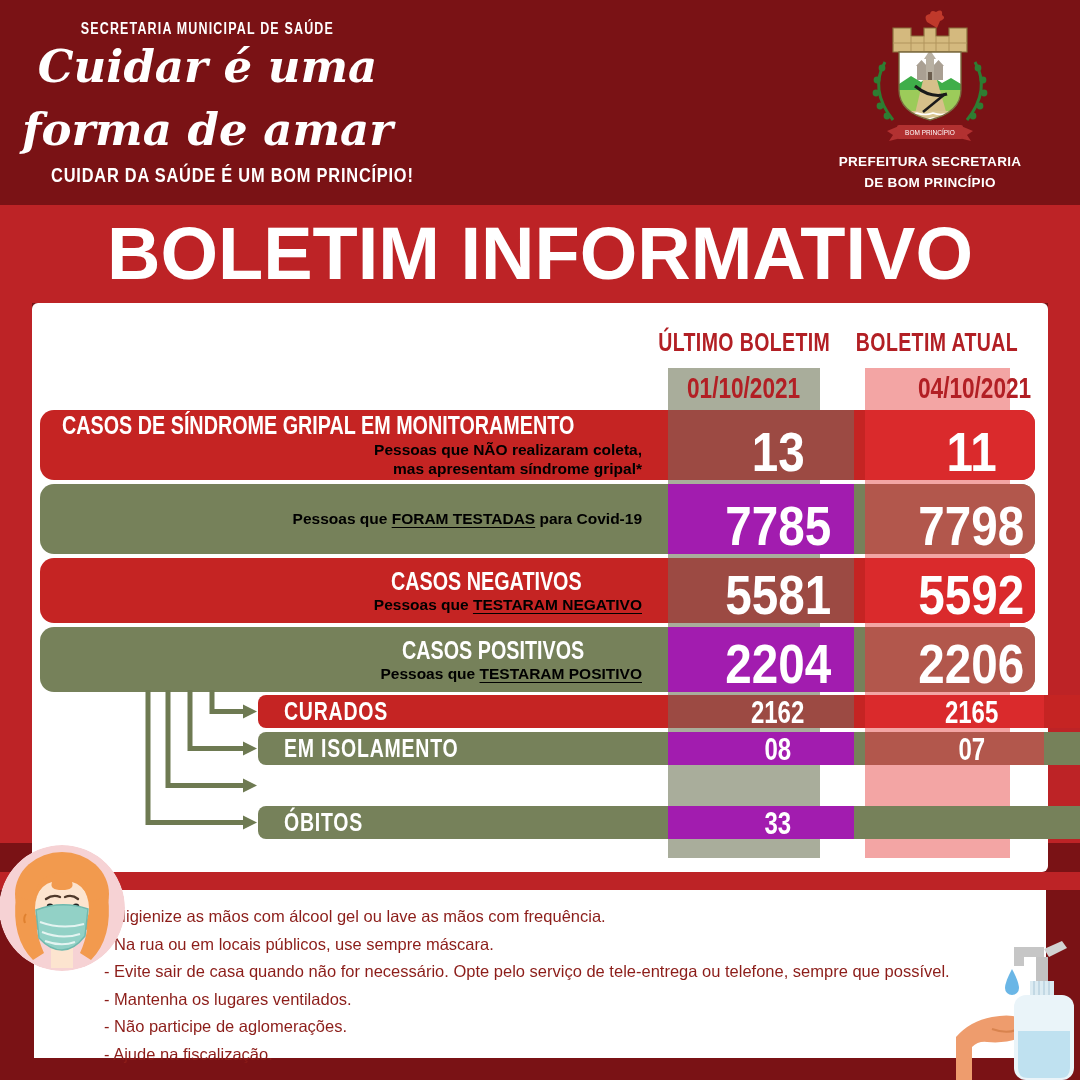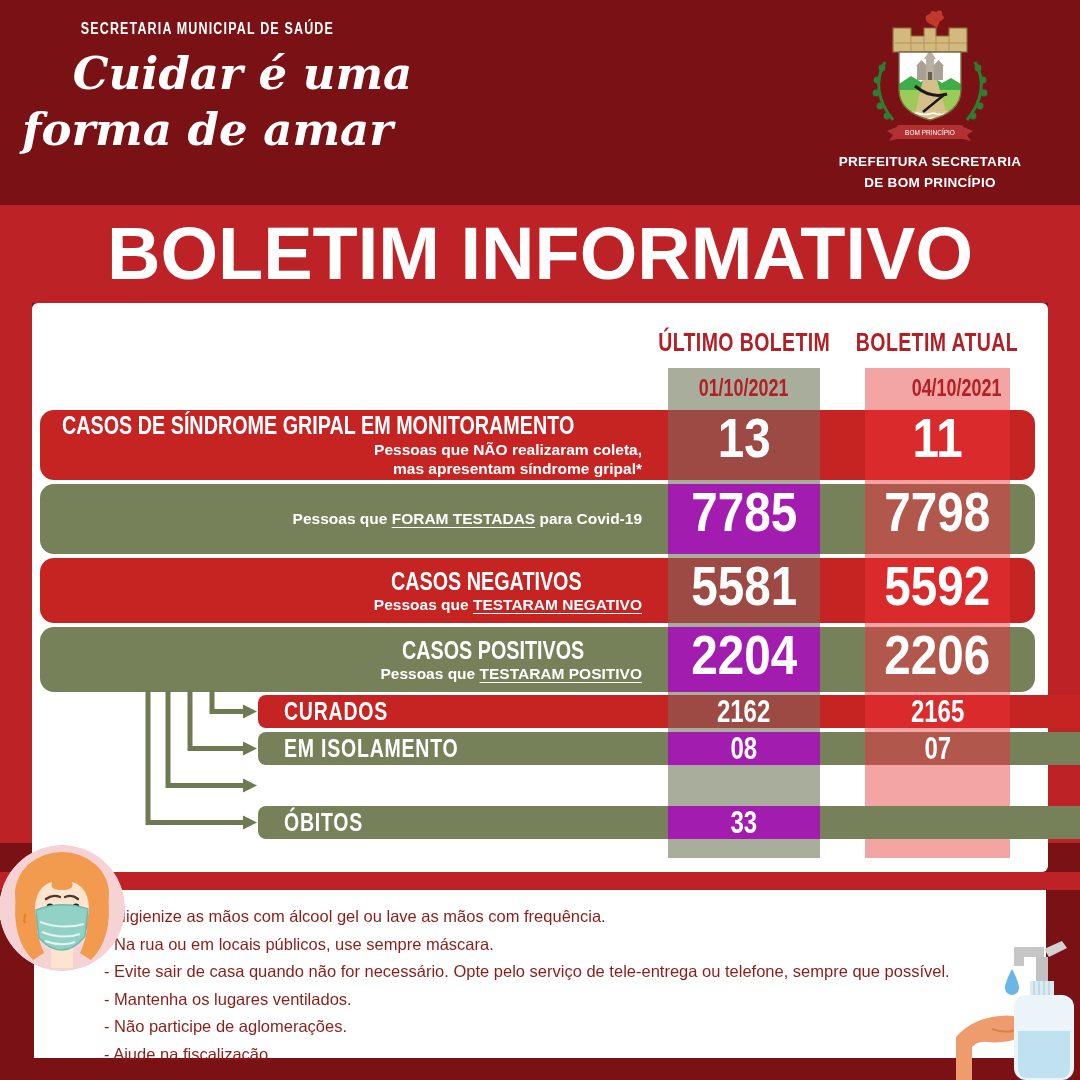--- a/index.html
+++ b/index.html
@@ -7,52 +7,52 @@
           background:#7a1215;font-family:"Liberation Sans",sans-serif;}
   .abs{position:absolute;}
   
   .sxc{display:inline-block;transform:scaleX(.78);transform-origin:50% 50%;white-space:nowrap;}
   .sxl{display:inline-block;transform:scaleX(.76);transform-origin:0 50%;white-space:nowrap;}
   .u{text-decoration:underline;text-underline-offset:3px;}
 
   
   .hdr-sec{left:0;top:20px;width:415px;text-align:center;color:#fff;font-weight:bold;font-size:16px;letter-spacing:1.5px;}
   .script{left:0;width:415px;text-align:center;color:#fff;font-family:"DejaVu Serif",serif;font-style:italic;font-weight:bold;font-size:45px;}
-  .s1{top:47px;padding-left:35px;} .s2{top:103px;}
+  .s1{top:40px;} .s2{top:103px;}
   .hdr-tag{left:0;top:163px;width:430px;text-align:center;color:#fff;font-weight:bold;font-size:21px;letter-spacing:1px;}
   .pref-text{left:825px;top:151px;width:210px;text-align:center;color:#fff;font-weight:bold;font-size:13.5px;line-height:21px;letter-spacing:.3px;}
 
   
   .title-band{left:0;top:205px;width:1080px;height:98px;background:#bd2326;text-align:center;line-height:98px;}
   .title-band span{color:#fff;font-weight:bold;font-size:74px;transform:scaleX(.72);}
   .strip{width:32px;top:303px;height:540px;background:#bd2326;}
   .strip-l{left:0;} .strip-r{left:1048px;}
   .sep-band{left:0;top:872px;width:1080px;height:18px;background:#bd2326;}
 
   
   .panel{left:32px;top:303px;width:1016px;height:569px;background:#fff;border-radius:6px;}
   .vband{top:368px;height:490px;}
   .vband-l{left:668px;width:152px;background:#a9ad9b;}
   .vband-r{left:865px;width:145px;background:#f3a5a4;}
   .colhead{top:326px;height:32px;width:260px;text-align:center;color:#b21f24;font-weight:bold;font-size:25px;line-height:32px;letter-spacing:.5px;}
   .ch1{left:614px;} .ch2{left:807px;}
-  .datebox{top:368px;height:40px;text-align:center;color:#b21f24;font-weight:bold;font-size:23px;line-height:40px;}
-  .d1{left:668px;width:152px;} .d2{left:879px;width:156px;}
+  .datebox{top:368px;height:40px;text-align:center;color:#b21f24;font-weight:bold;font-size:29px;line-height:40px;}
+  .d1{left:668px;width:152px;} .d2{left:897px;width:156px;}
 
   
   .row{left:40px;width:995px;border-radius:14px;overflow:hidden;}
   .row.redrow{background:#c52423;} .row.greenrow{background:#76815a;}
-  .cell{position:absolute;top:0;bottom:0;display:flex;align-items:flex-start;justify-content:center;}
+  .cell{position:absolute;top:0;bottom:0;display:flex;align-items:flex-end;justify-content:center;padding-left:34px;}
   .cl{left:628px;width:152px;} .cr{left:825px;width:145px;}
   .redrow .cl{background:#9c4a43;} .redrow .cr{background:#da2a2c;}
   .greenrow .cl{background:#a21caf;} .greenrow .cr{background:#b2574c;}
   .num{color:#fff;font-weight:bold;font-size:56px;line-height:1;transform:scaleX(.85);}
   .rowtext{position:absolute;left:22px;top:0;bottom:0;width:580px;display:flex;flex-direction:column;justify-content:center;text-align:right;}
   .rtitle span{color:#fff;font-weight:bold;font-size:26px;line-height:1.1;}
-  .rsub{color:#ffffff;font-weight:bold;font-size:15.5px;line-height:1.25;}
+  .rsub{color:#000000;font-weight:bold;font-size:15.5px;line-height:1.25;}
 
   
   .subrow{left:258px;width:848px;height:33px;border-radius:8px;overflow:hidden;}
   .subrow.redrow{background:#c52423;} .subrow.greenrow{background:#76815a;}
   .subrow .cl{left:410px;width:152px;} .subrow .cr{left:607px;width:145px;}
   .subrow .num{font-size:32px;transform:scaleX(.75);}
   .sublabel{position:absolute;left:26px;top:0;bottom:0;display:flex;align-items:center;}
   .sublabel span{color:#fff;font-weight:bold;font-size:25px;letter-spacing:1px;transform:scaleX(.78);transform-origin:0 50%;white-space:nowrap;}
   .connector{left:140px;top:690px;}
 
@@ -63,20 +63,21 @@
   .illus{pointer-events:none;}
 </style>
 </head>
 <body>
 
 <div class="canvas">
 
   <div class="abs hdr-sec"><span class="sxc">SECRETARIA MUNICIPAL DE SAÚDE</span></div>
   <div class="abs script s1">Cuidar é uma</div>
   <div class="abs script s2">forma de amar</div>
+  <div class="abs hdr-tag"><span class="sxc">CUIDAR DA SAÚDE É UM BOM PRINCÍPIO!</span></div>
 
   <svg class="abs illus" style="left:855px;top:10px" width="150" height="142" viewBox="0 0 150 142">
     <path d="M72,12 q-4,-7 3,-8 q1,-5 6,-2 q7,-4 6,3 q5,3 -2,6 l-3,7 z" fill="#c0392b"></path>
     <path d="M38,42 V18 h18 v8 h13 v-8 h12 v8 h13 v-8 h18 v24 z" fill="#d4b97e" stroke="#8a6f3c" stroke-width="1.2"></path>
     <path d="M56,27 V42 M69,26 V42 M81,26 V42 M94,27 V42 M38,33 H112" stroke="#b1945c" stroke-width="1" fill="none"></path>
     <clipPath id="shieldclip">
         <path d="M44,42 h62 v38 q0,22 -31,30 q-31,-8 -31,-30 z"></path>
       </clipPath>
     <g clip-path="url(#shieldclip)">
       <rect x="44" y="42" width="62" height="70" fill="#ffffff"></rect>

